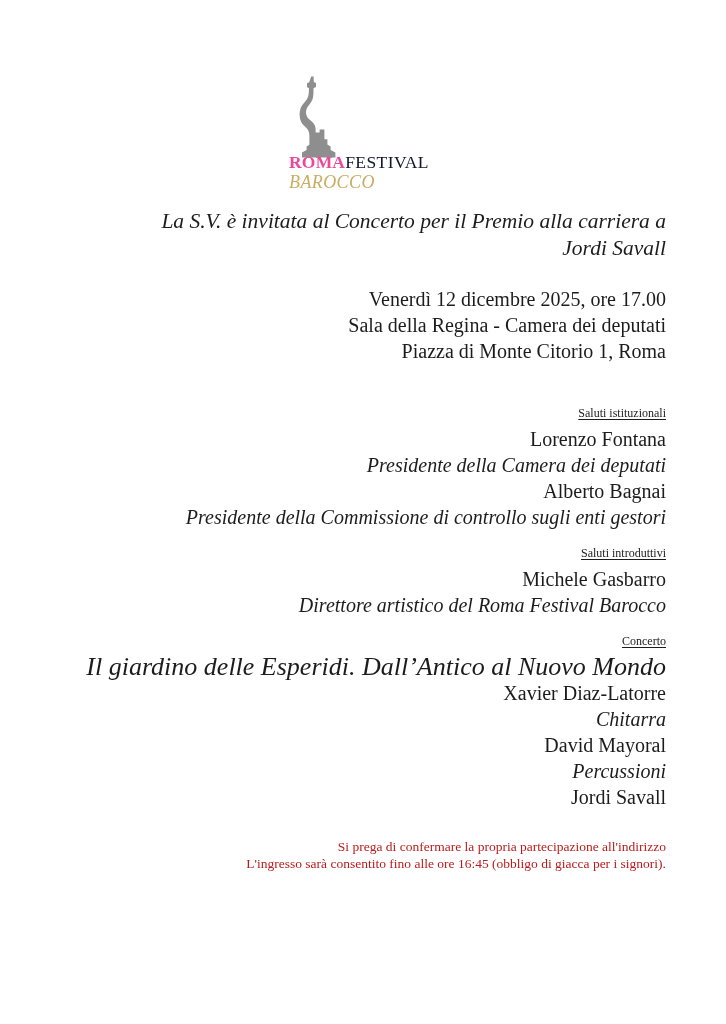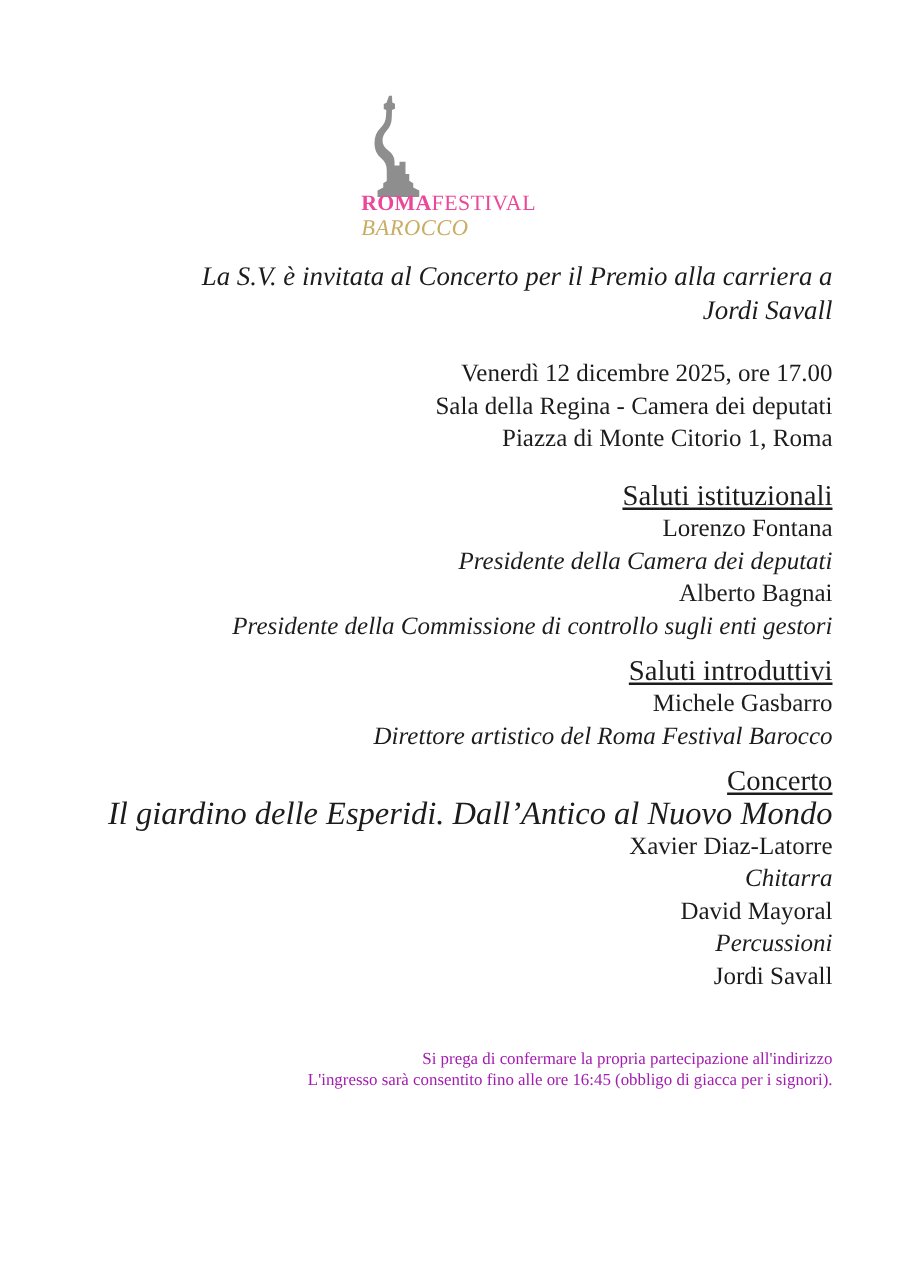--- a/index.html
+++ b/index.html
@@ -51,21 +51,21 @@
   .wm-line1 {
     font-family: "Liberation Serif", "DejaVu Serif", serif;
     font-size: 17.5px;
     letter-spacing: 0.2px;
   }
   .wm-roma {
     color: #ec4899;
     font-weight: bold;
   }
   .wm-festival {
-    color: #ec4899;
+    color: #0f172a;
     font-weight: normal;
     letter-spacing: 0.4px;
   }
   .wm-line2 {
     font-family: "Liberation Serif", "DejaVu Serif", serif;
     font-size: 18px;
     color: #c8ad62;
     letter-spacing: 0.4px;
     margin-top: 1px;
     font-style: italic;
@@ -88,24 +88,25 @@
   }
 
   .details {
     top: 286px;
     font-size: 20px;
     line-height: 26px;
   }
 
   .section { }
   .section-title {
-    font-size: 23px;
+    font-size: 12px;
     line-height: 26px;
     text-decoration: underline;
     text-underline-offset: 2px;
+    margin-top: 16px;
   }
   .person {
     font-size: 20px;
     line-height: 26px;
   }
   .role {
     font-style: italic;
     font-size: 20px;
     line-height: 26px;
   }
@@ -117,21 +118,21 @@
   .work {
     font-style: italic;
     font-size: 26px;
     line-height: 26px;
   }
 
   .footer {
     top: 838px;
     font-size: 13.5px;
     line-height: 17px;
-    color: #a21caf;
+    color: #b91c1c;
   }
 </style>
 </head>
 <body>
 
 <div class="page">
 
   <div class="logo-block">
     <div class="logo-inner">
       <div class="logo-mark">

